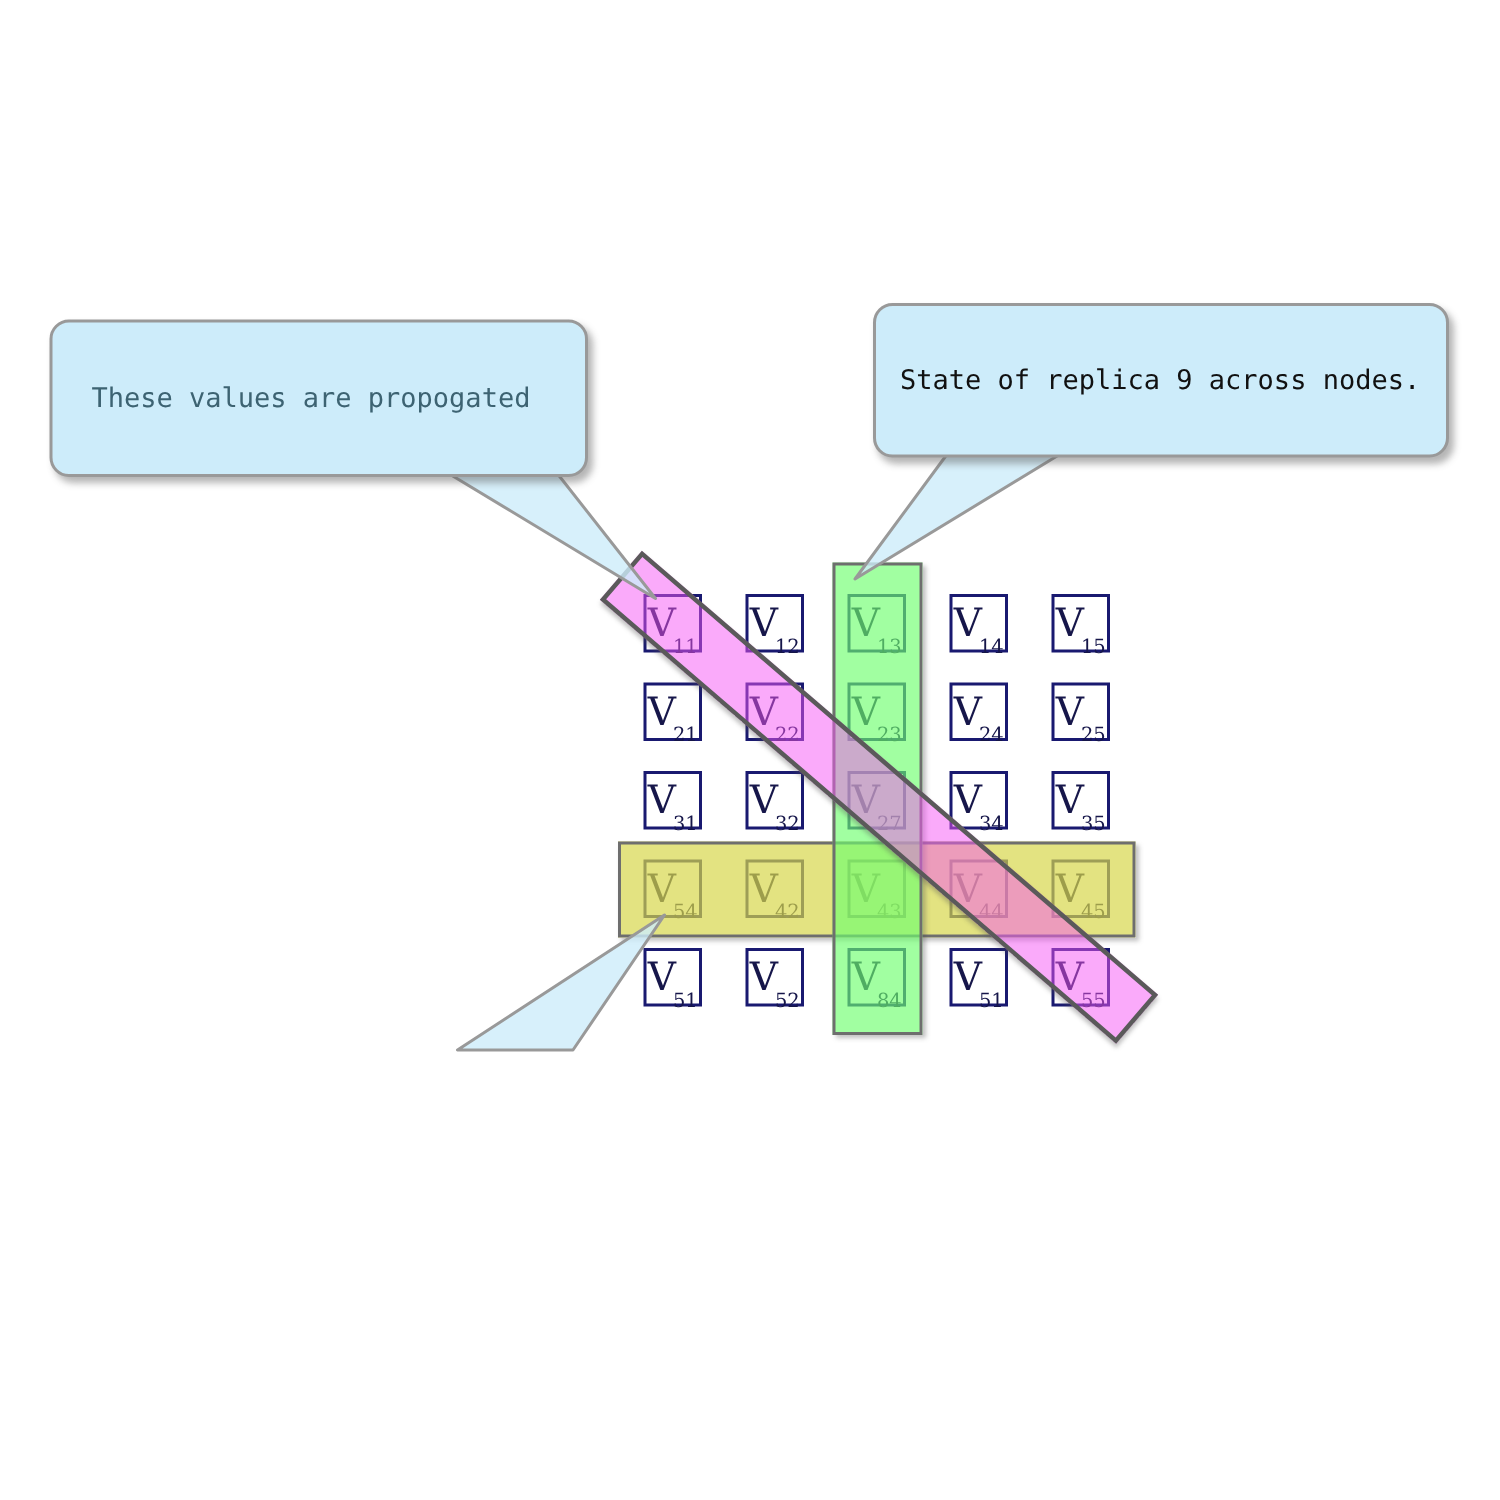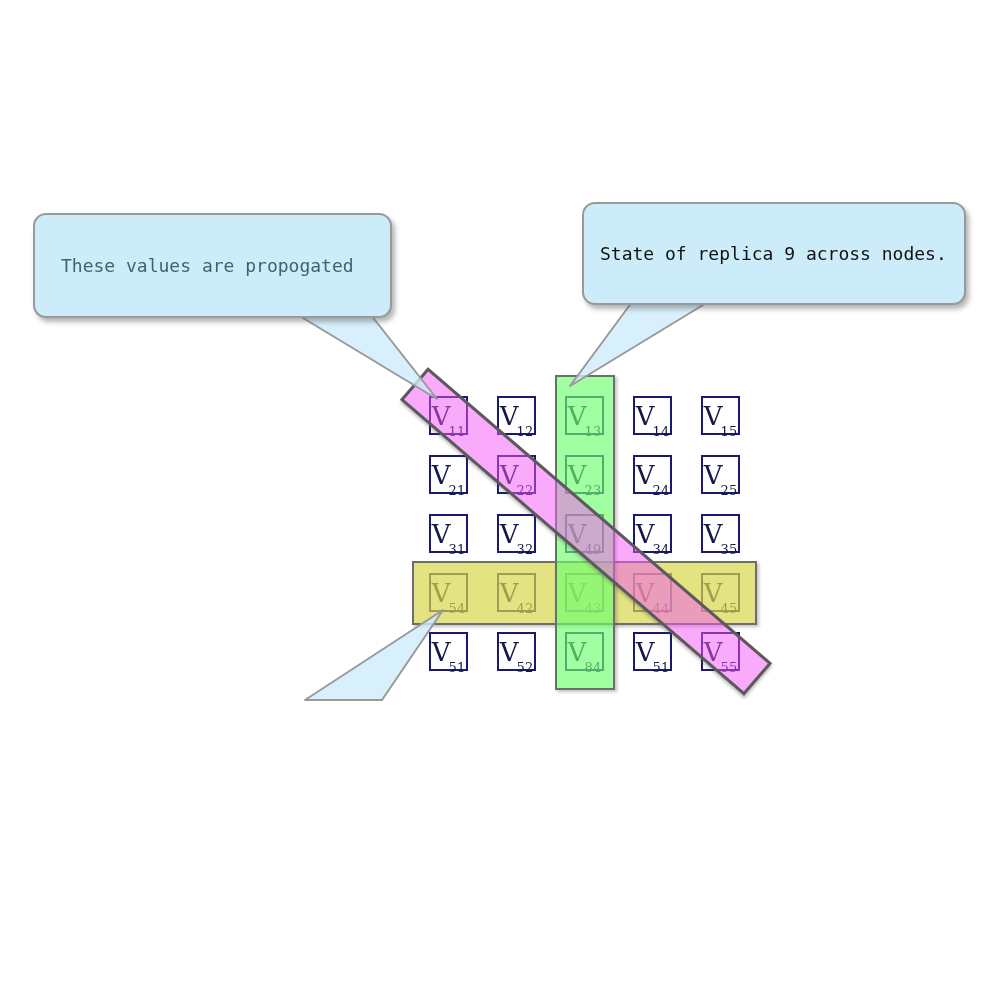--- a/index.html
+++ b/index.html
@@ -116,21 +116,21 @@
       <div class="cell" style="left: 429px; top: 514px;">
         <span class="v">V</span>
         <span class="sub">31</span>
       </div>
       <div class="cell" style="left: 497px; top: 514px;">
         <span class="v">V</span>
         <span class="sub">32</span>
       </div>
       <div class="cell" style="left: 565px; top: 514px;">
         <span class="v">V</span>
-        <span class="sub">49</span>
+        <span class="sub">27</span>
       </div>
       <div class="cell" style="left: 633px; top: 514px;">
         <span class="v">V</span>
         <span class="sub">34</span>
       </div>
       <div class="cell" style="left: 701px; top: 514px;">
         <span class="v">V</span>
         <span class="sub">35</span>
       </div>
       <div class="cell" style="left: 429px; top: 573px;">

